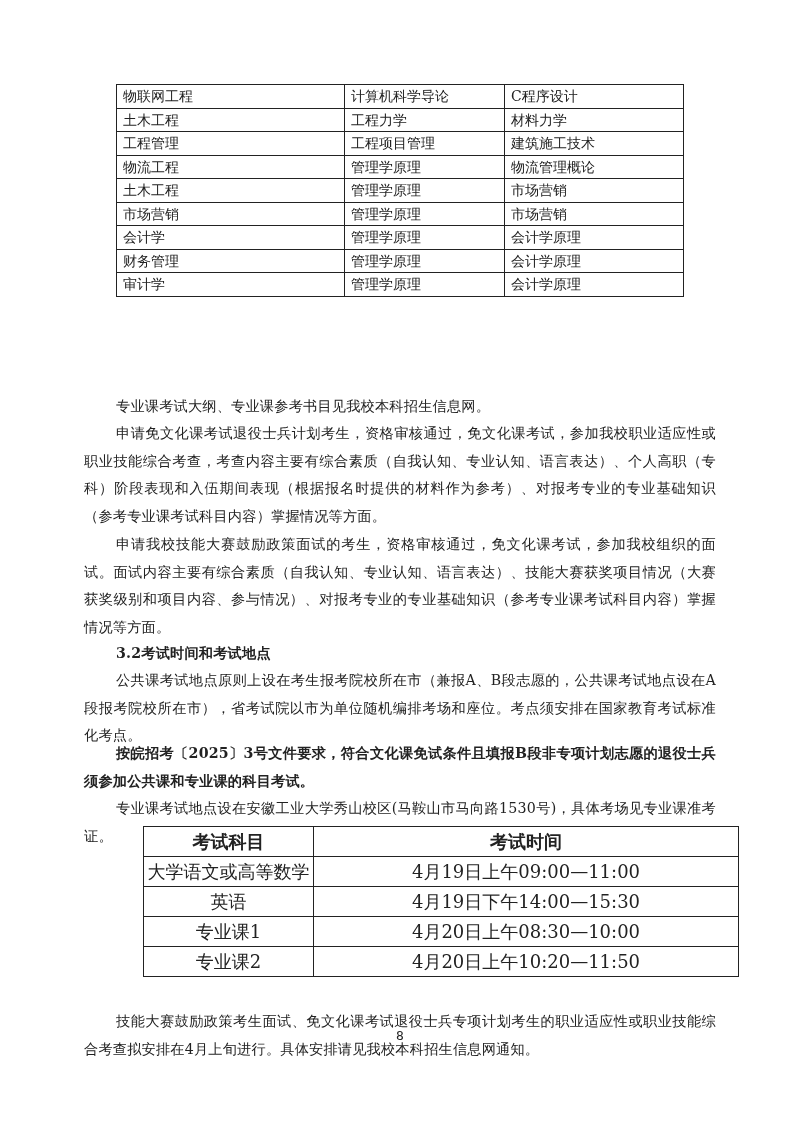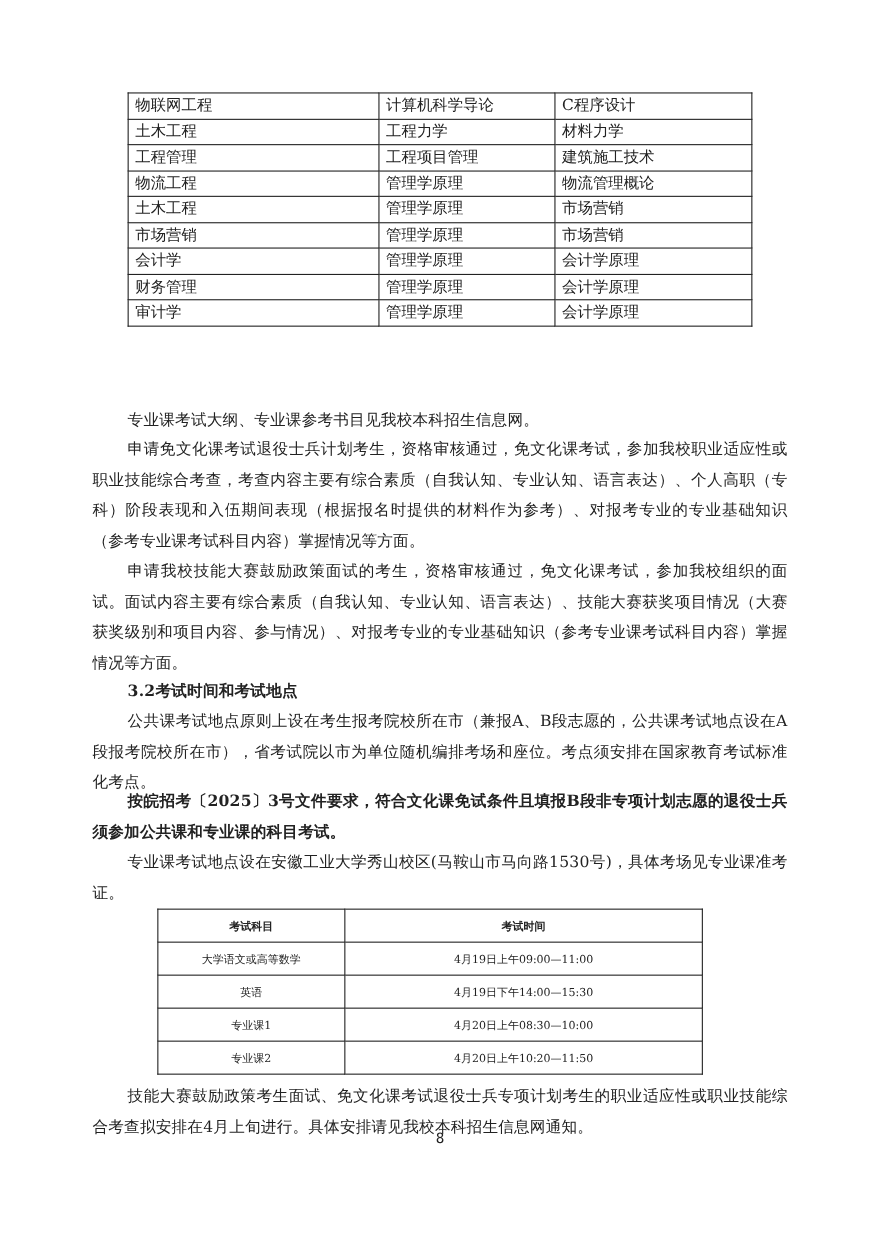--- a/index.html
+++ b/index.html
@@ -8,26 +8,26 @@
   .page { position: absolute; left: 0; top: 0; width: 800px; height: 1132px; }
 
   table.majors { position: absolute; left: 116px; top: 84px; width: 568px;
                  border-collapse: collapse; font-size: 14px; }
   table.majors td { border: 1.3px solid #222; height: 22.5px; padding: 0 0 0 6px;
                     line-height: 22px; white-space: nowrap; }
   table.majors td.c1 { width: 221px; }
   table.majors td.c2 { width: 153px; }
 
   .para { position: absolute; left: 84px; width: 632px; font-size: 14.2px;
-          line-height: 27.5px; letter-spacing: 0.2px; text-align: justify; }
+          line-height: 27.5px; letter-spacing: 0.2px; text-align: justify; margin-top: 24px; }
   .indent { text-indent: 32px; }
   .bold { font-weight: bold; }
 
-  table.exams { position: absolute; left: 143px; top: 826px; width: 496px;
-                border-collapse: collapse; font-size: 10px; }
+  table.exams { position: absolute; left: 143px; top: 826px; width: 596px;
+                border-collapse: collapse; font-size: 18px; }
   table.exams td, table.exams th { border: 1.3px solid #222; height: 29px;
                 text-align: center; padding: 0; }
   table.exams th { font-weight: bold; }
   table.exams .col1 { width: 169px; }
 
   .page-num { position: absolute; left: 0; width: 800px; top: 1028px;
               text-align: center; font-size: 13px; font-family: "DejaVu Sans Mono", monospace; }
 </style>
 </head>
 <body>

